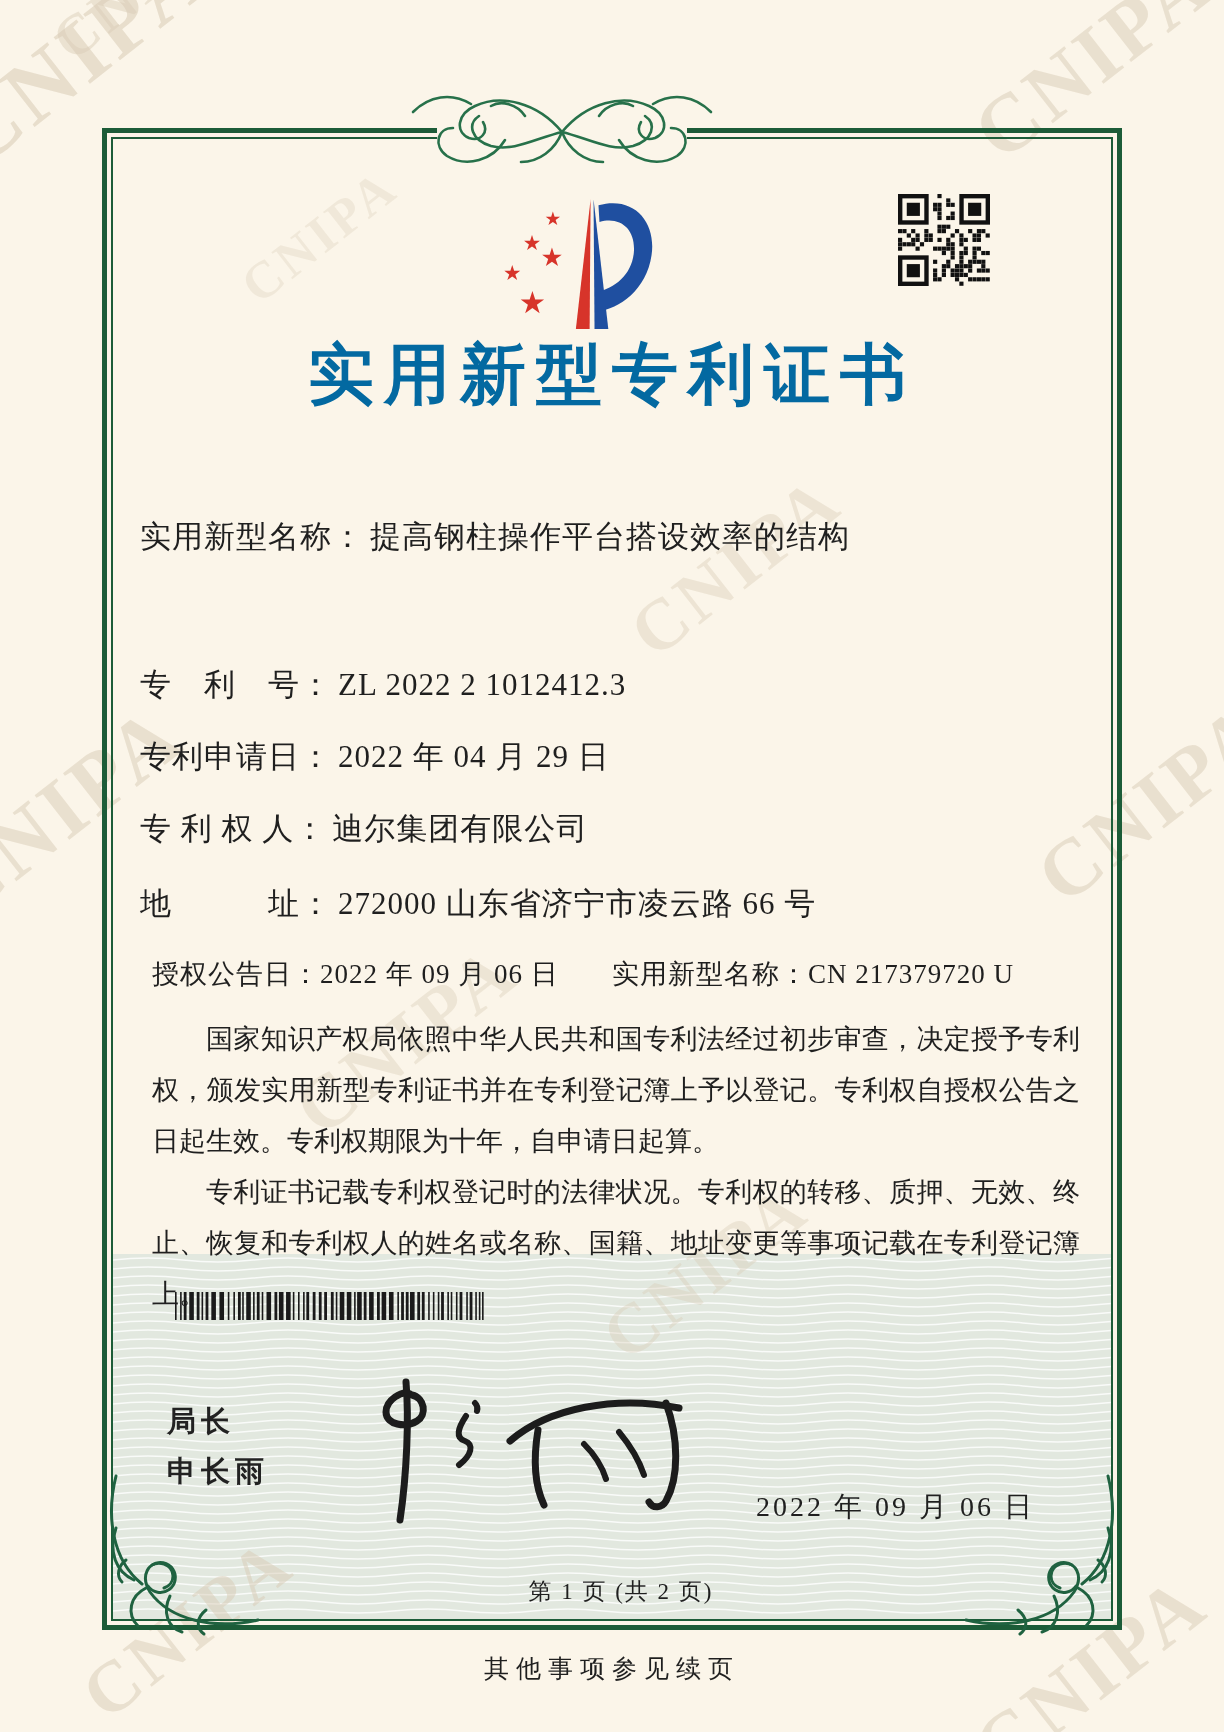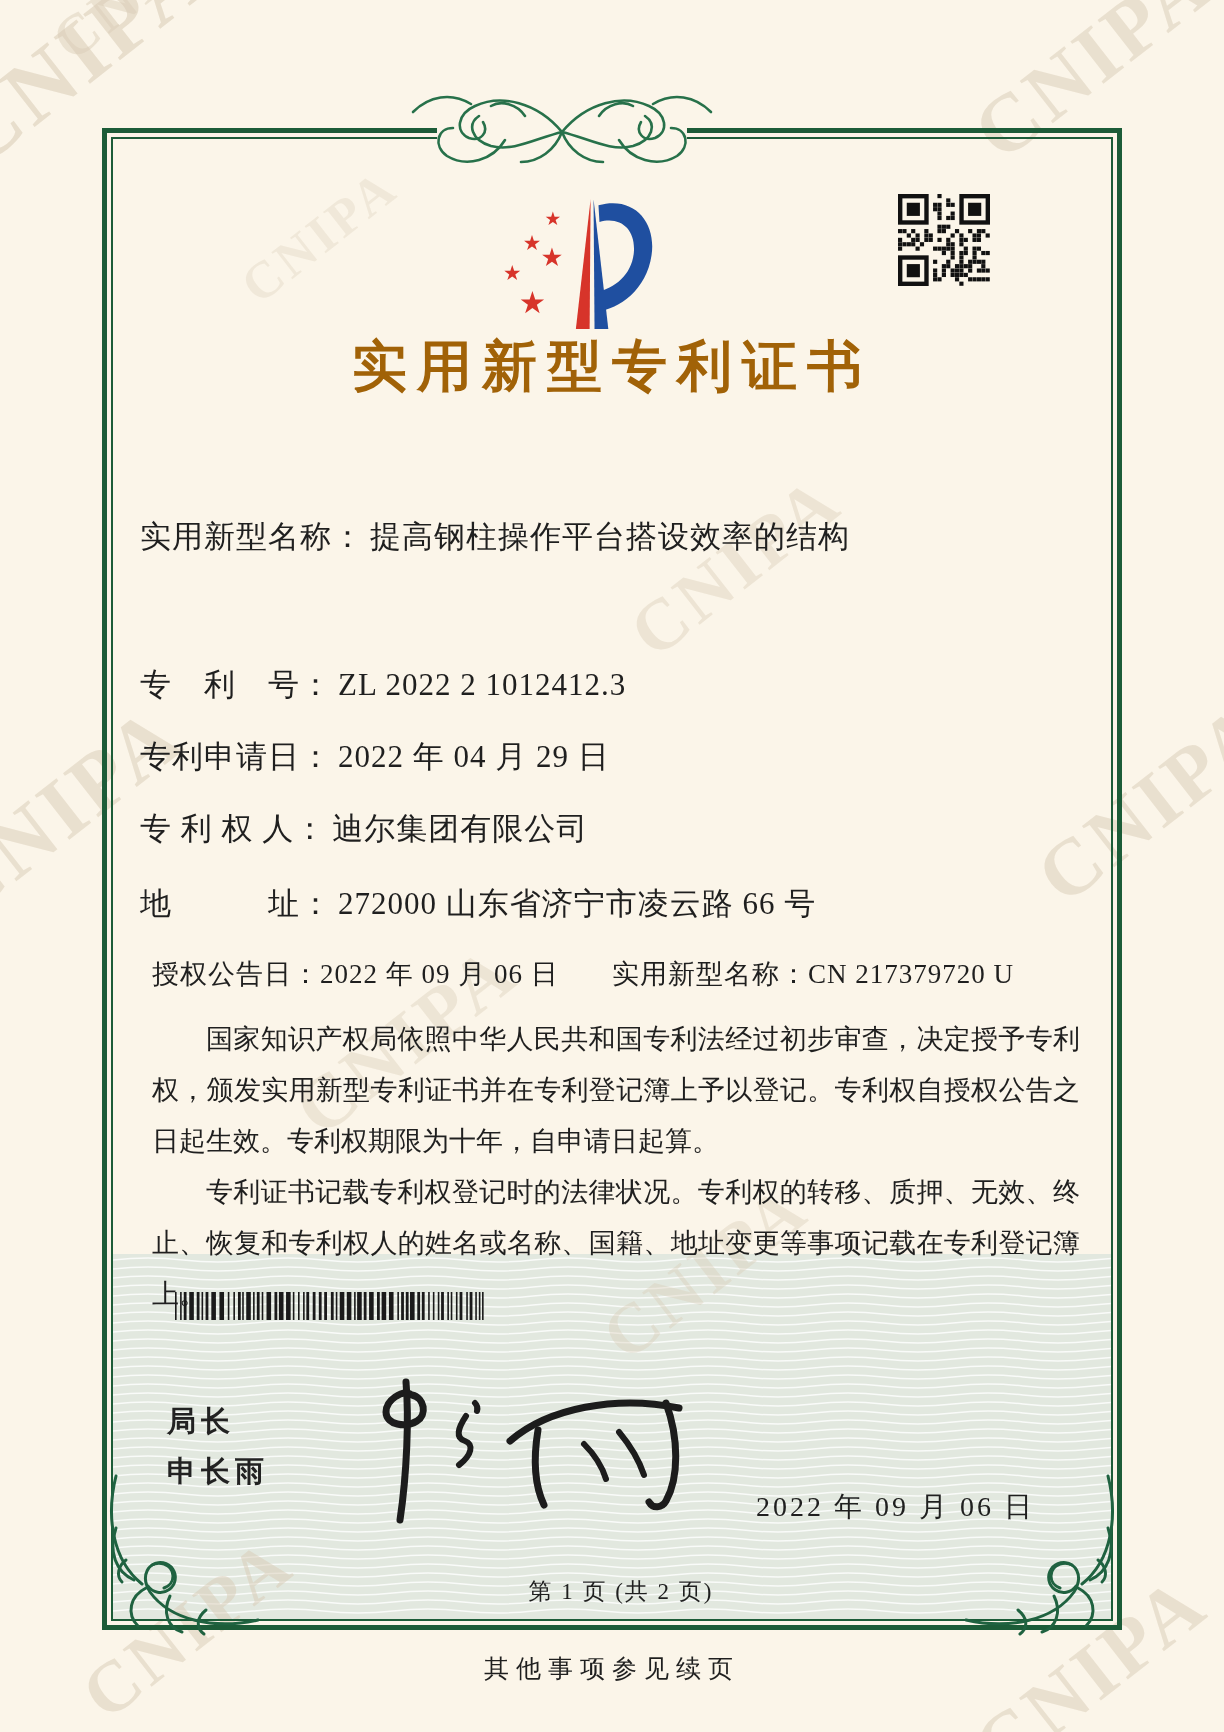--- a/index.html
+++ b/index.html
@@ -13,22 +13,22 @@
                border:5px solid #1c5c38;box-sizing:border-box;z-index:2;}
   .frame-inner{position:absolute;left:111px;top:137px;width:1002px;height:1484px;
                border:2px solid #1c5c38;box-sizing:border-box;z-index:2;}
   .frame-gap{position:absolute;left:437px;top:118px;width:250px;height:26px;background:#fbf5e9;z-index:2;}
   .ornament{position:absolute;z-index:3;}
   
   .wm{position:absolute;font-weight:700;letter-spacing:4px;color:#d9ccb6;white-space:nowrap;
       transform:rotate(-38deg);transform-origin:left center;font-family:"Liberation Serif",serif;}
   
   .cert-no{position:absolute;left:148px;top:188px;font-size:24px;letter-spacing:3px;z-index:3;color:#2a2a2a;}
-  .title{position:absolute;left:0;top:330px;width:100%;text-align:center;font-size:55px;font-weight:700;
-         letter-spacing:10px;z-index:3;color:#a16207;}
+  .title{position:absolute;left:0;top:330px;width:100%;text-align:center;font-size:66px;font-weight:700;
+         letter-spacing:10px;z-index:3;color:#0369a1;}
   .field{position:absolute;left:140px;font-size:31px;letter-spacing:1px;z-index:3;white-space:nowrap;}
   .field .lbl{margin-right:6px;}
   .grant-row{position:absolute;left:152px;top:956px;width:930px;font-size:27px;letter-spacing:1px;z-index:3;white-space:nowrap;}
   .grant-no{position:absolute;left:460px;top:0;}
   .body-text{position:absolute;left:152px;top:1014px;width:928px;font-size:27px;line-height:51px;
              text-align:justify;z-index:3;}
   .body-text p{margin:0;text-indent:2em;}
   .commissioner{position:absolute;left:167px;z-index:3;font-family:Liberation Sans, sans-serif;
                 font-weight:700;font-size:29px;letter-spacing:5px;color:#222;}
   .sig{position:absolute;left:348px;top:1378px;z-index:3;}

